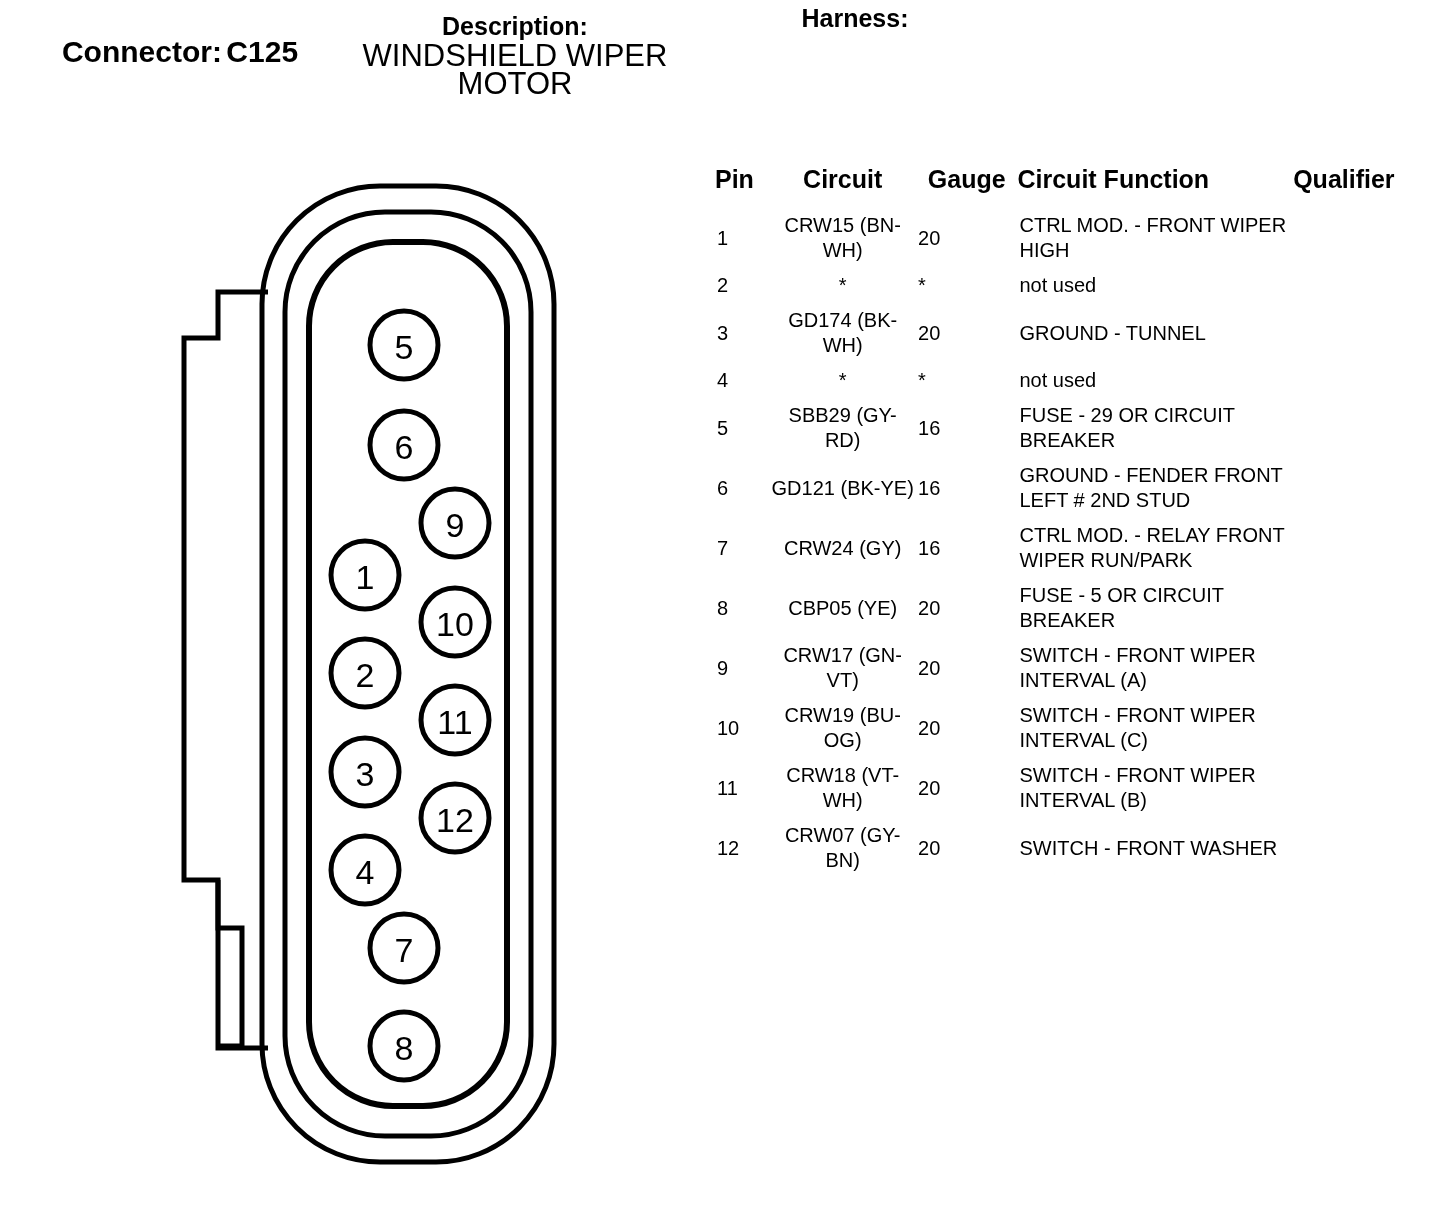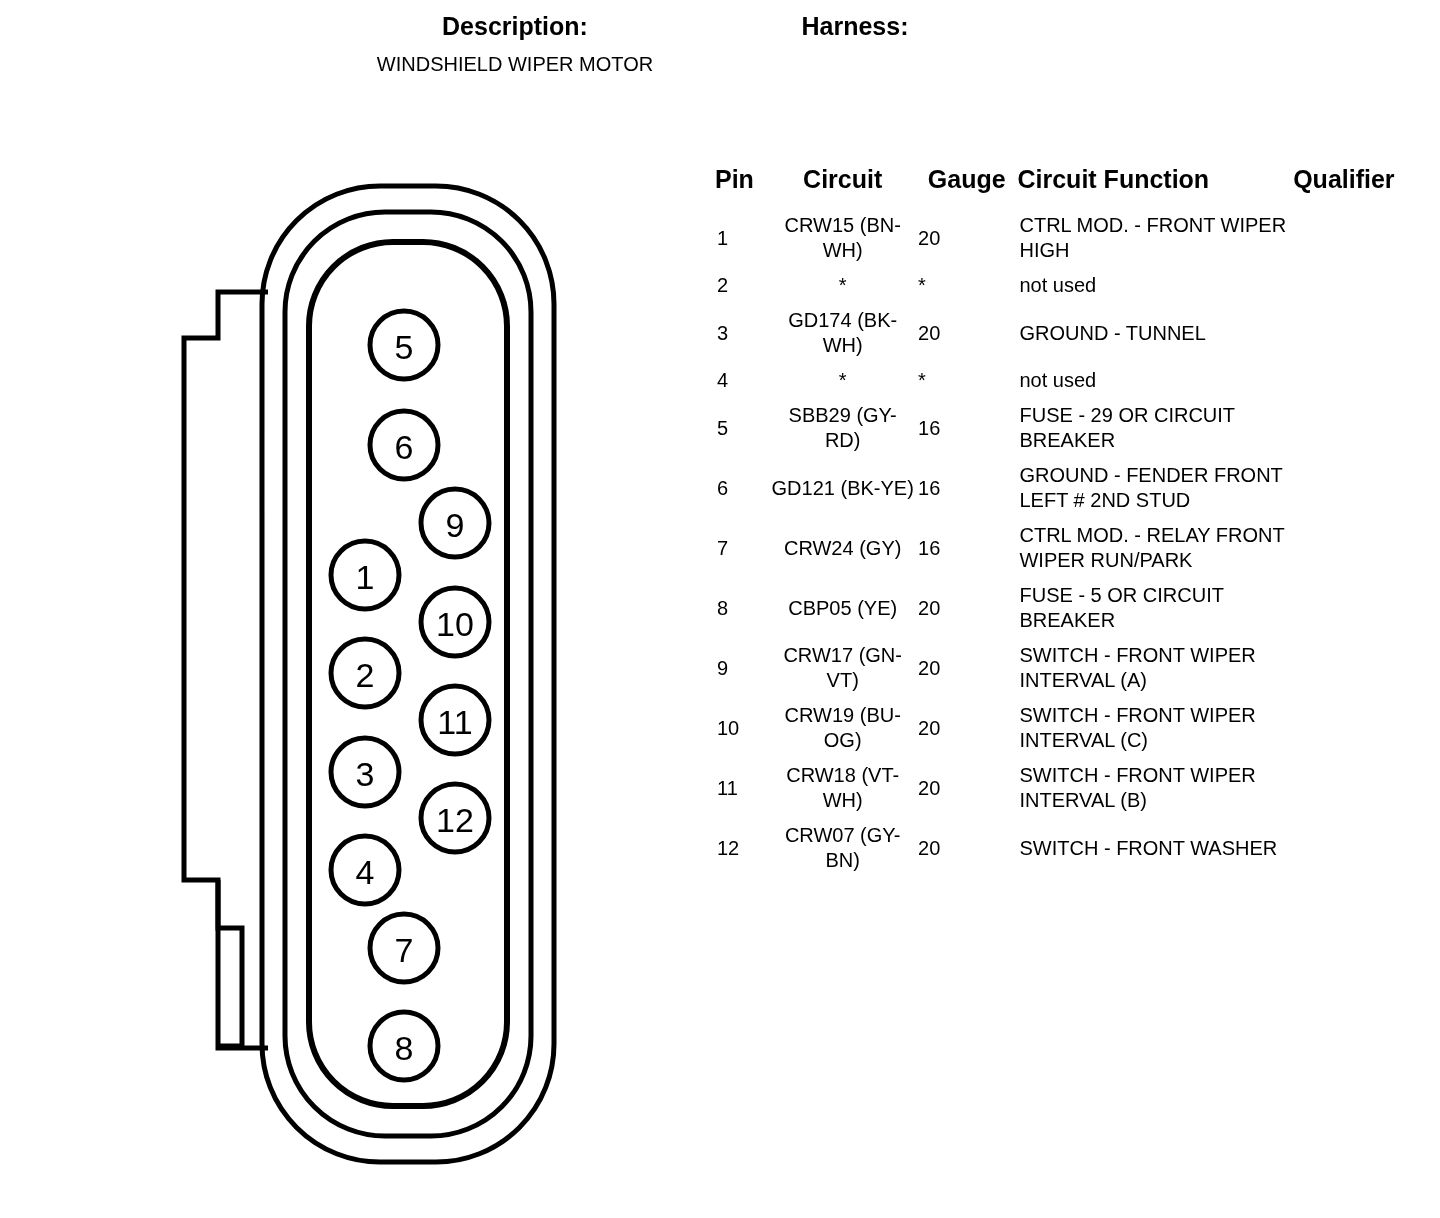--- a/index.html
+++ b/index.html
@@ -28,40 +28,40 @@
     position: absolute;
     text-align: center;
   }
   .hdr-label {
     font-weight: bold;
     font-size: 25px;
     line-height: 32px;
     white-space: nowrap;
   }
   .hdr-value {
-    font-size: 20px;
-    line-height: 44px;
+    font-size: 31px;
+    line-height: 28px;
   }
 
   #connector-block {
     left: 10px;
     top: 36px;
     width: 340px;
   }
   #connector-block .hdr-label {
     font-size: 30px;
   }
   #description-block {
     left: 355px;
     top: 10px;
     width: 320px;
   }
   #harness-block {
     left: 735px;
-    top: 10px;
+    top: 2px;
     width: 240px;
   }
   #basepart-block {
     left: 1090px;
     top: 10px;
     width: 270px;
   }
 
   
   #connector-drawing {
@@ -104,20 +104,24 @@
   th.c-qual, td.c-qual { width: 120px; text-align: left; }
   th.c-func { text-align: left; padding-left: 0; }
   td.c-func { line-height: 25px; }
   td.c-circuit { line-height: 25px; }
 </style>
 </head>
 <body>
 
 <div class="header">
 
+  <div class="hdr-block" id="connector-block">
+    <span class="hdr-label">Connector:</span>
+    <span class="hdr-label">C125</span>
+  </div>
 
   <div class="hdr-block" id="description-block">
     <div class="hdr-label">Description:</div>
     <div class="hdr-value">WINDSHIELD WIPER MOTOR</div>
   </div>
 
   <div class="hdr-block" id="harness-block">
     <div class="hdr-label">Harness:</div>
   </div>
 

